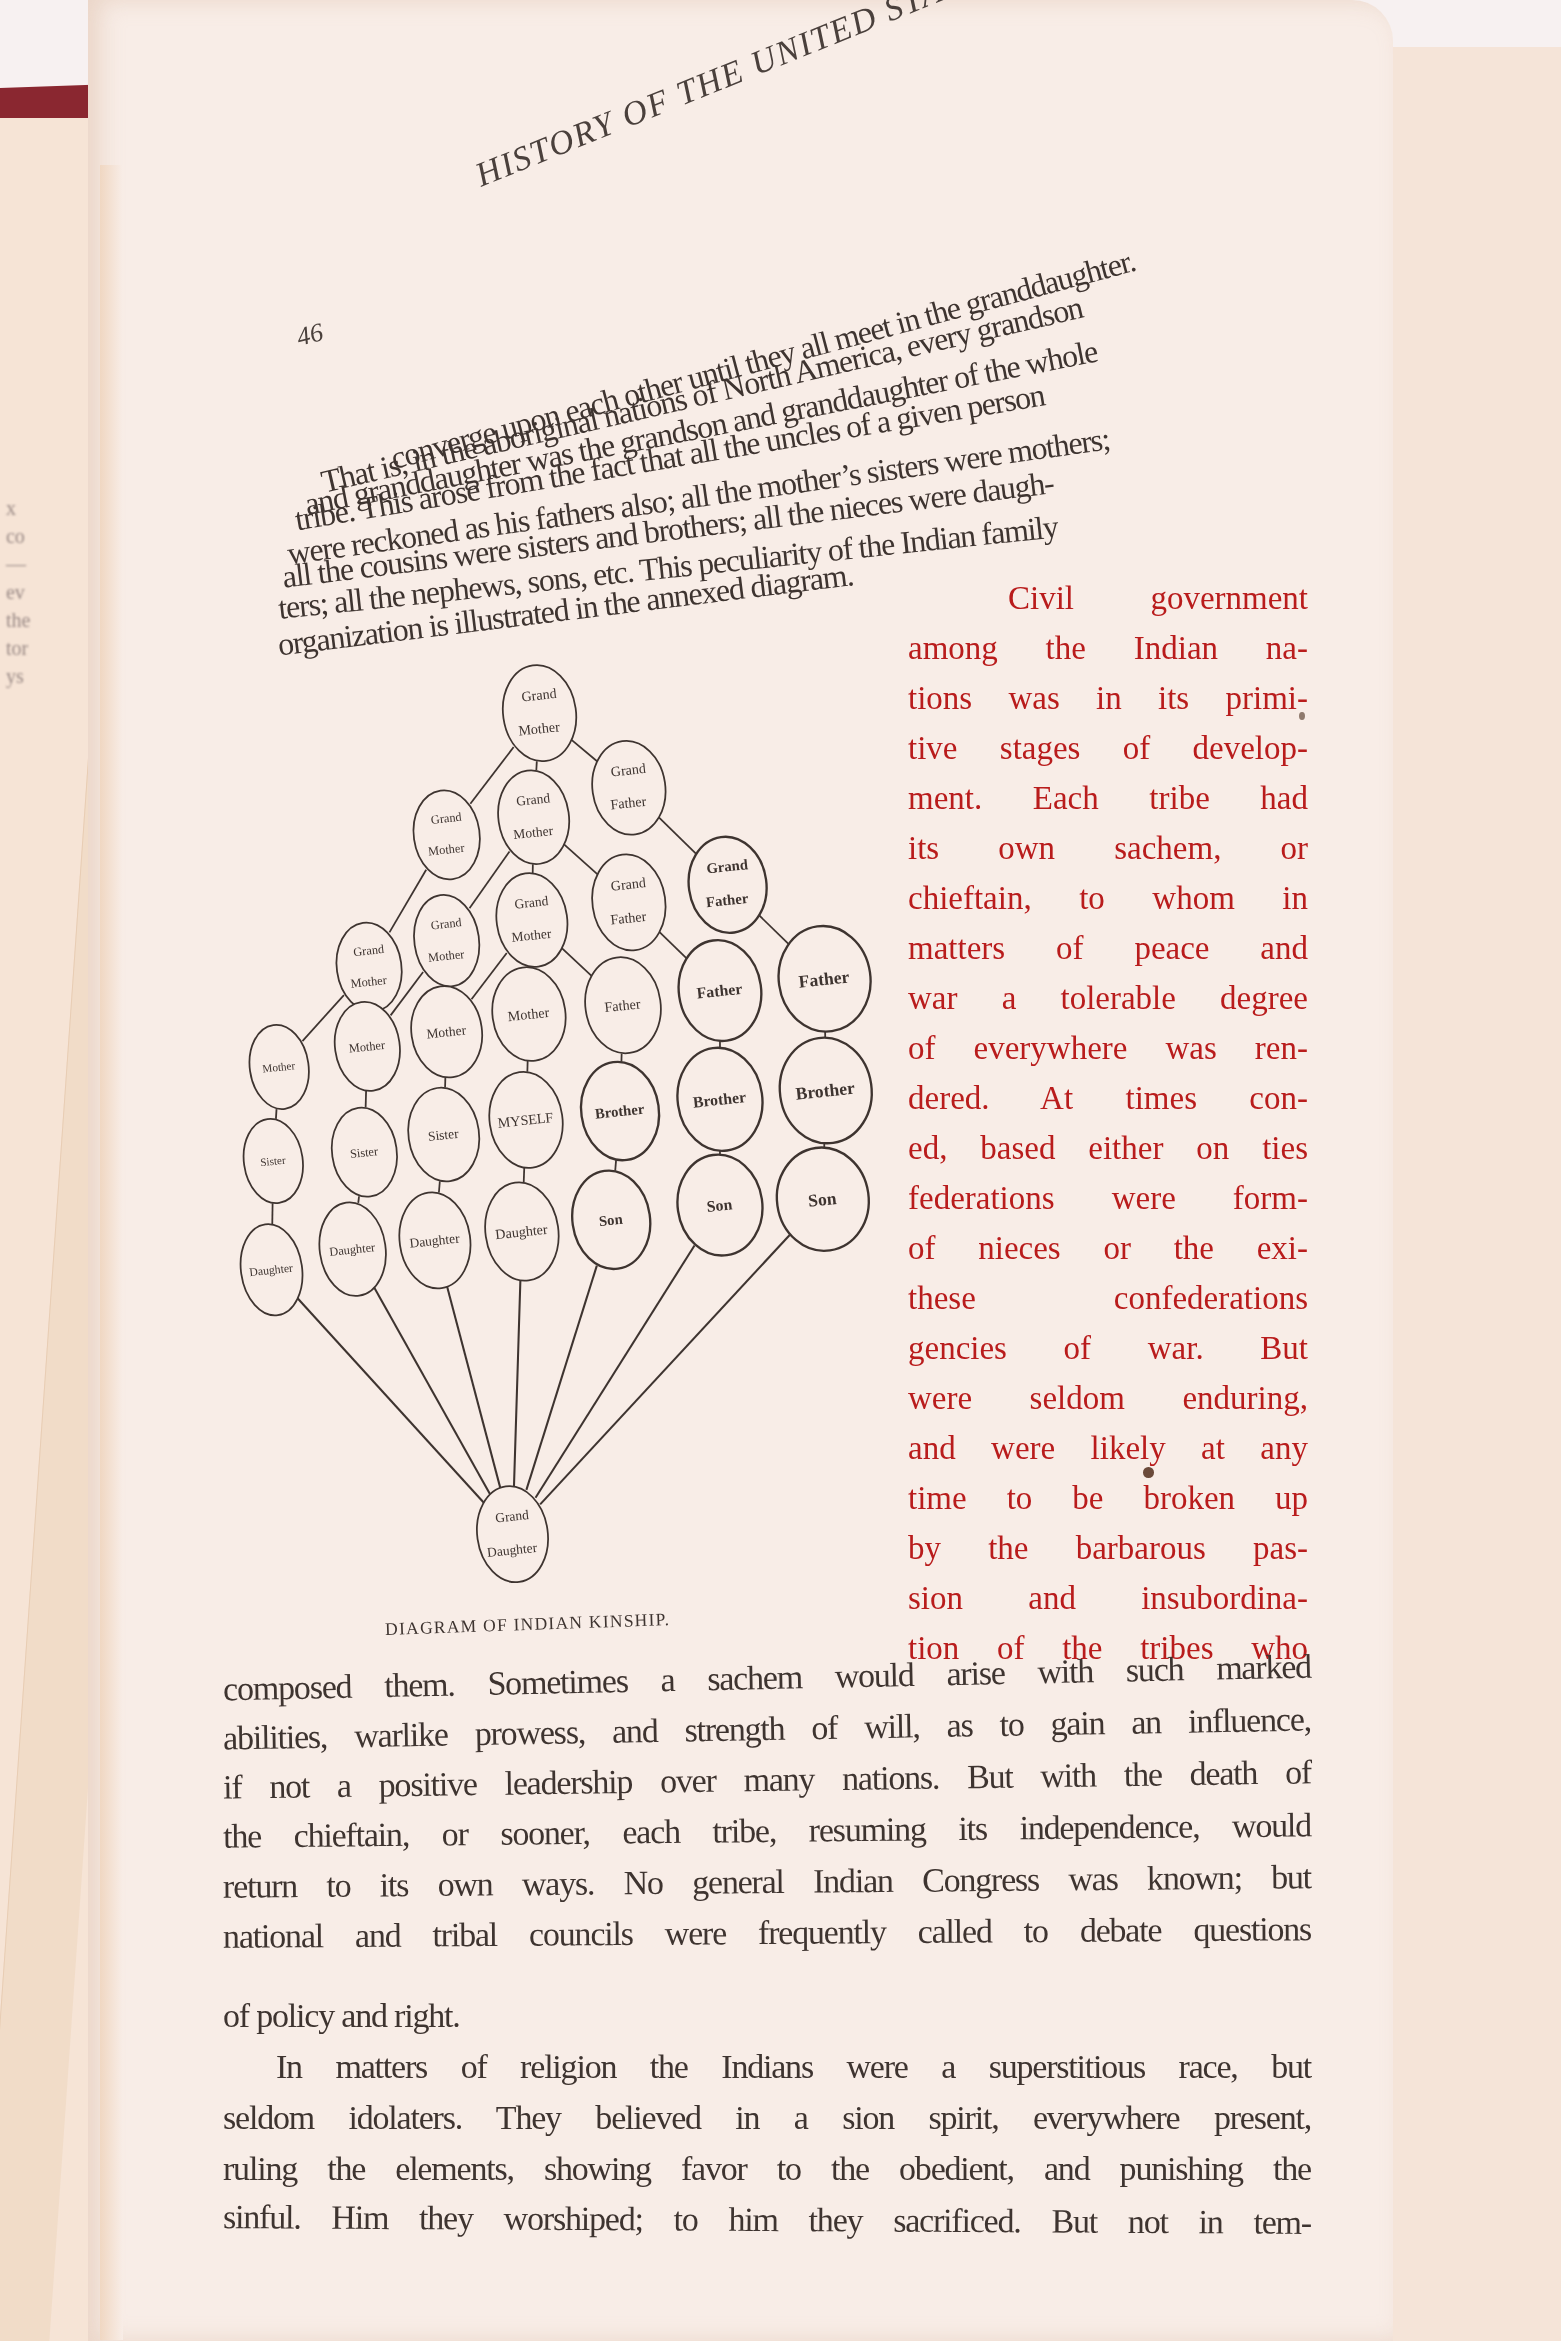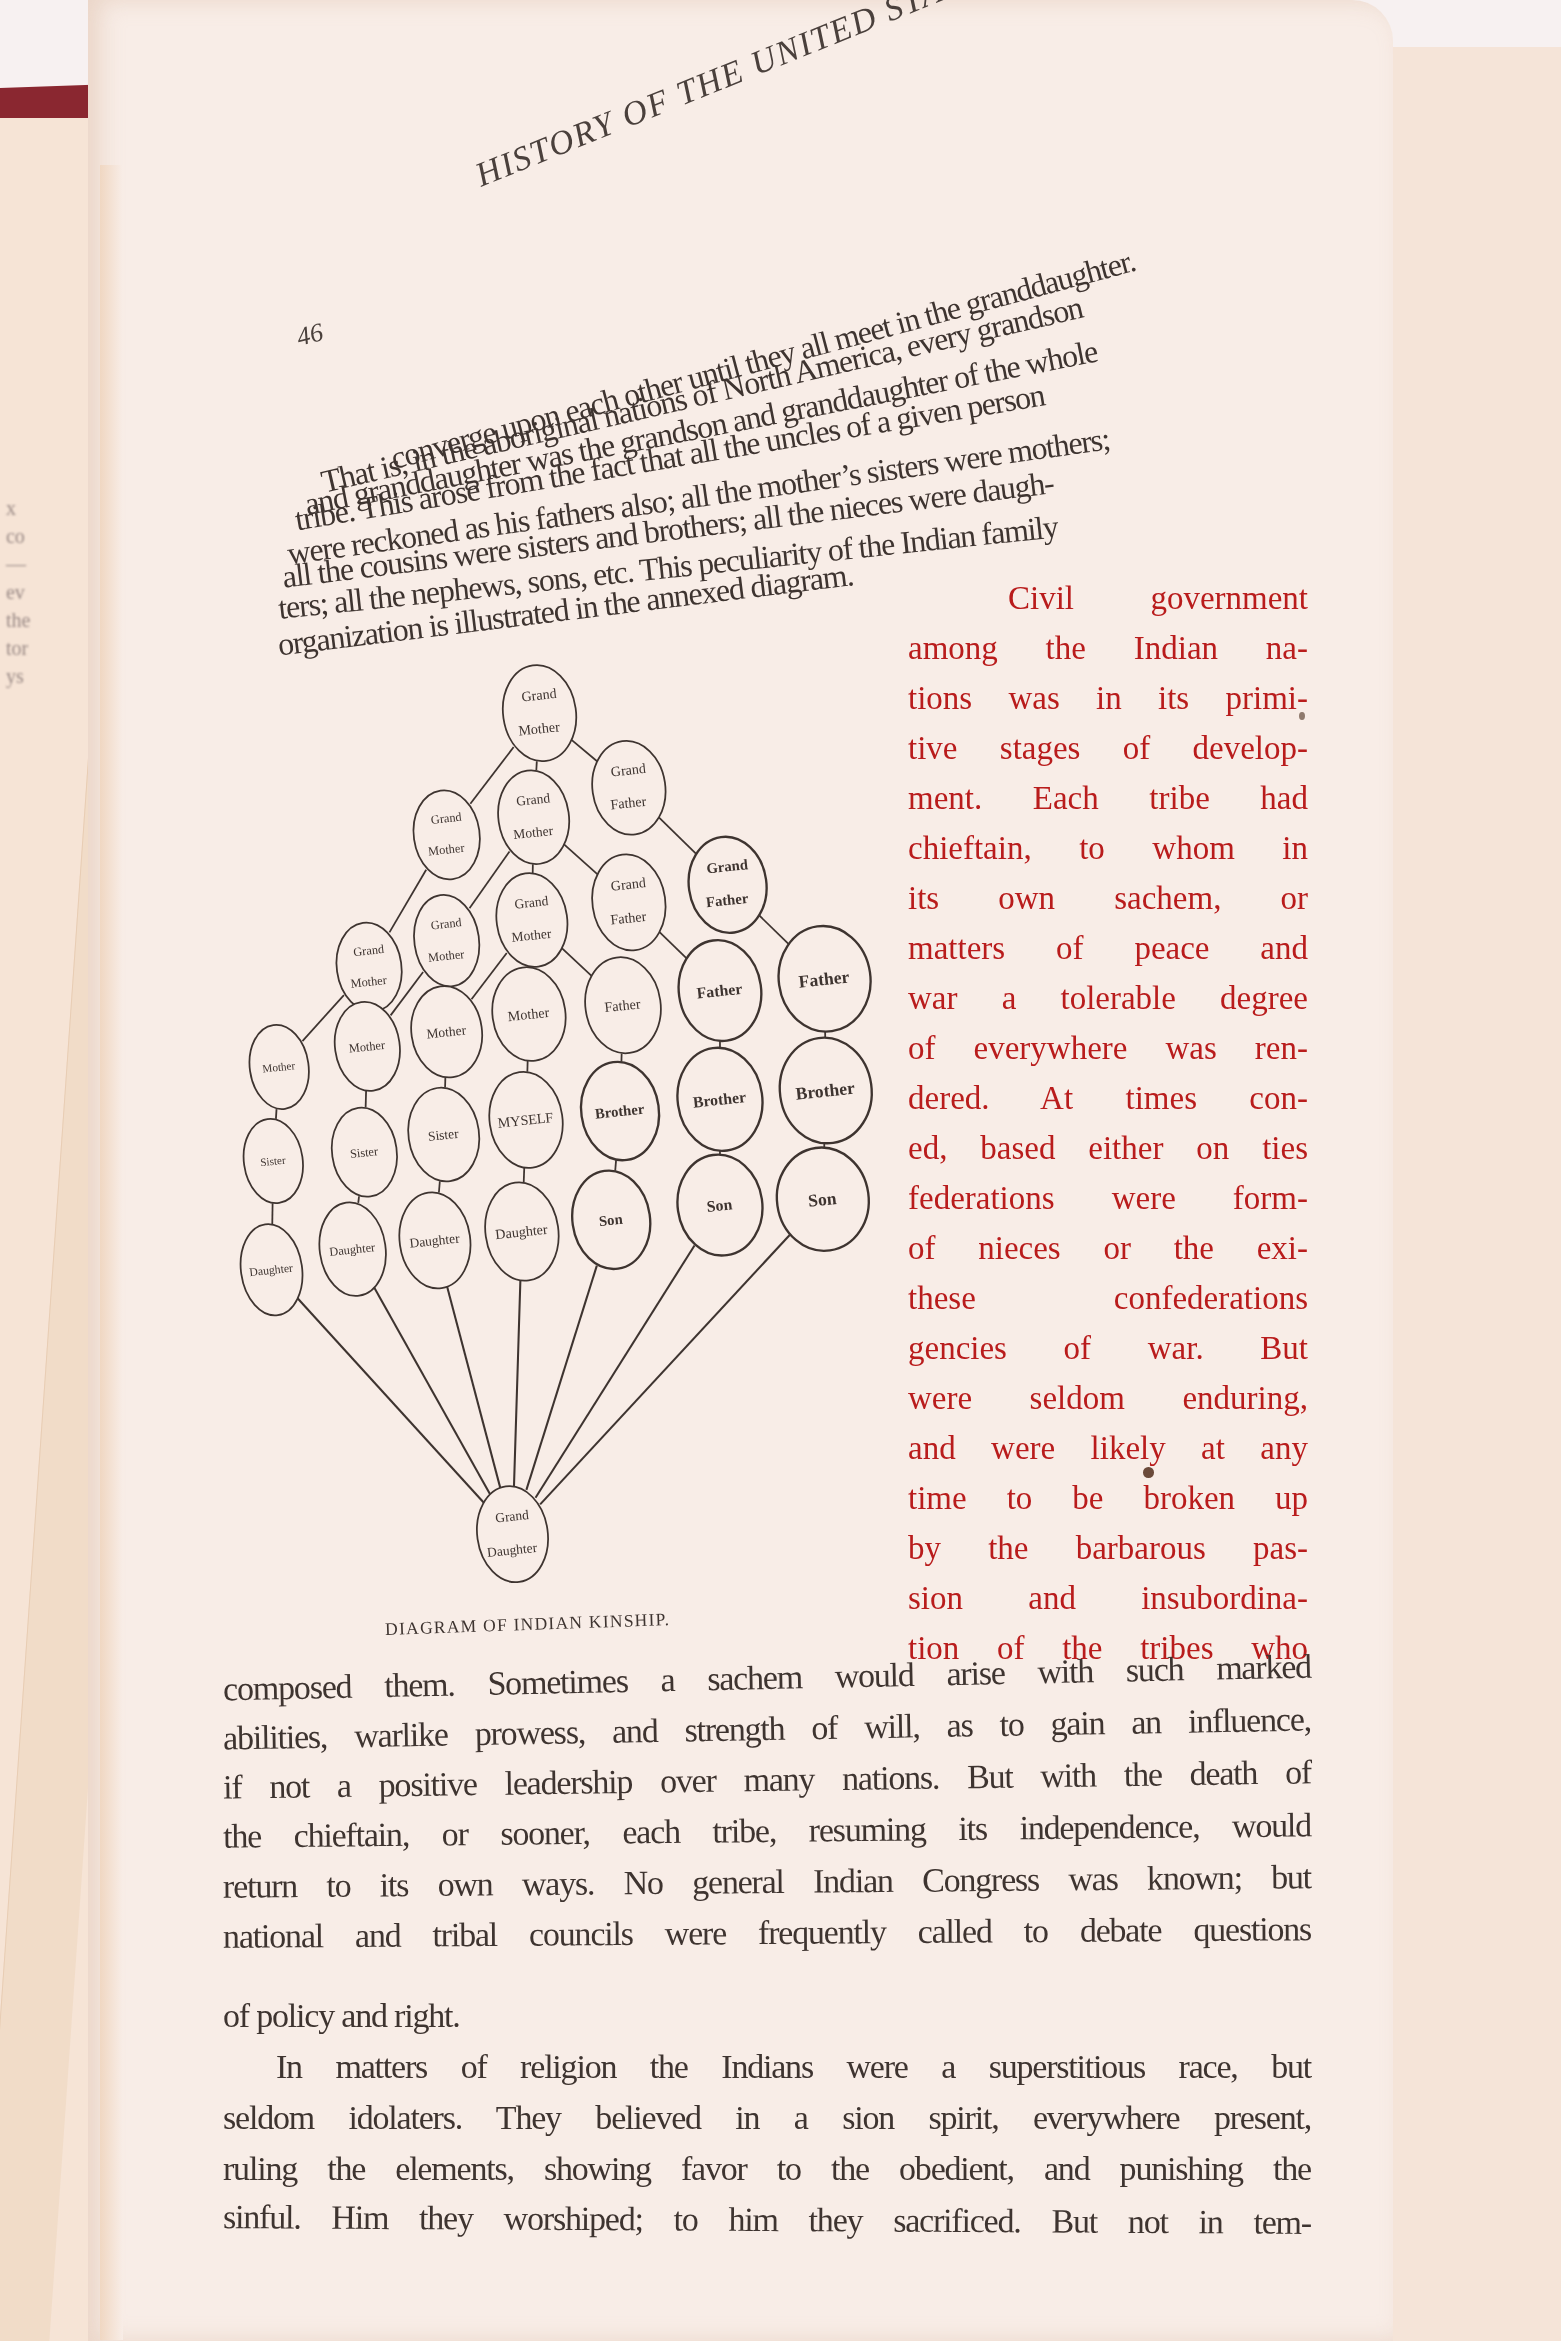--- a/index.html
+++ b/index.html
@@ -71,22 +71,22 @@
   <div class="curved-line narrow" style="left:276px;top:508px;transform:rotate(-6deg);">ters; all the nephews, sons, etc.   This peculiarity of the Indian family</div>
   <div class="curved-line narrow" style="left:276px;top:556px;transform:rotate(-7deg);">organization is illustrated in the annexed diagram.</div>
 </div>
 
 <div class="col-right">
   <span class="ln first">Civil government</span>
   <span class="ln">among the Indian na-</span>
   <span class="ln">tions was in its primi-</span>
   <span class="ln">tive stages of develop-</span>
   <span class="ln">ment.  Each tribe had</span>
+  <span class="ln">its own sachem, or</span>
   <span class="ln">chieftain, to whom in</span>
-  <span class="ln">its own sachem, or</span>
   <span class="ln">matters of peace and</span>
   <span class="ln">war a tolerable degree</span>
   <span class="ln">of everywhere was ren-</span>
   <span class="ln">dered.  At times con-</span>
   <span class="ln">ed, based either on ties</span>
   <span class="ln">federations were form-</span>
   <span class="ln">of nieces or the exi-</span>
   <span class="ln">these confederations</span>
   <span class="ln">gencies of war.  But</span>
   <span class="ln">were seldom enduring,</span>

